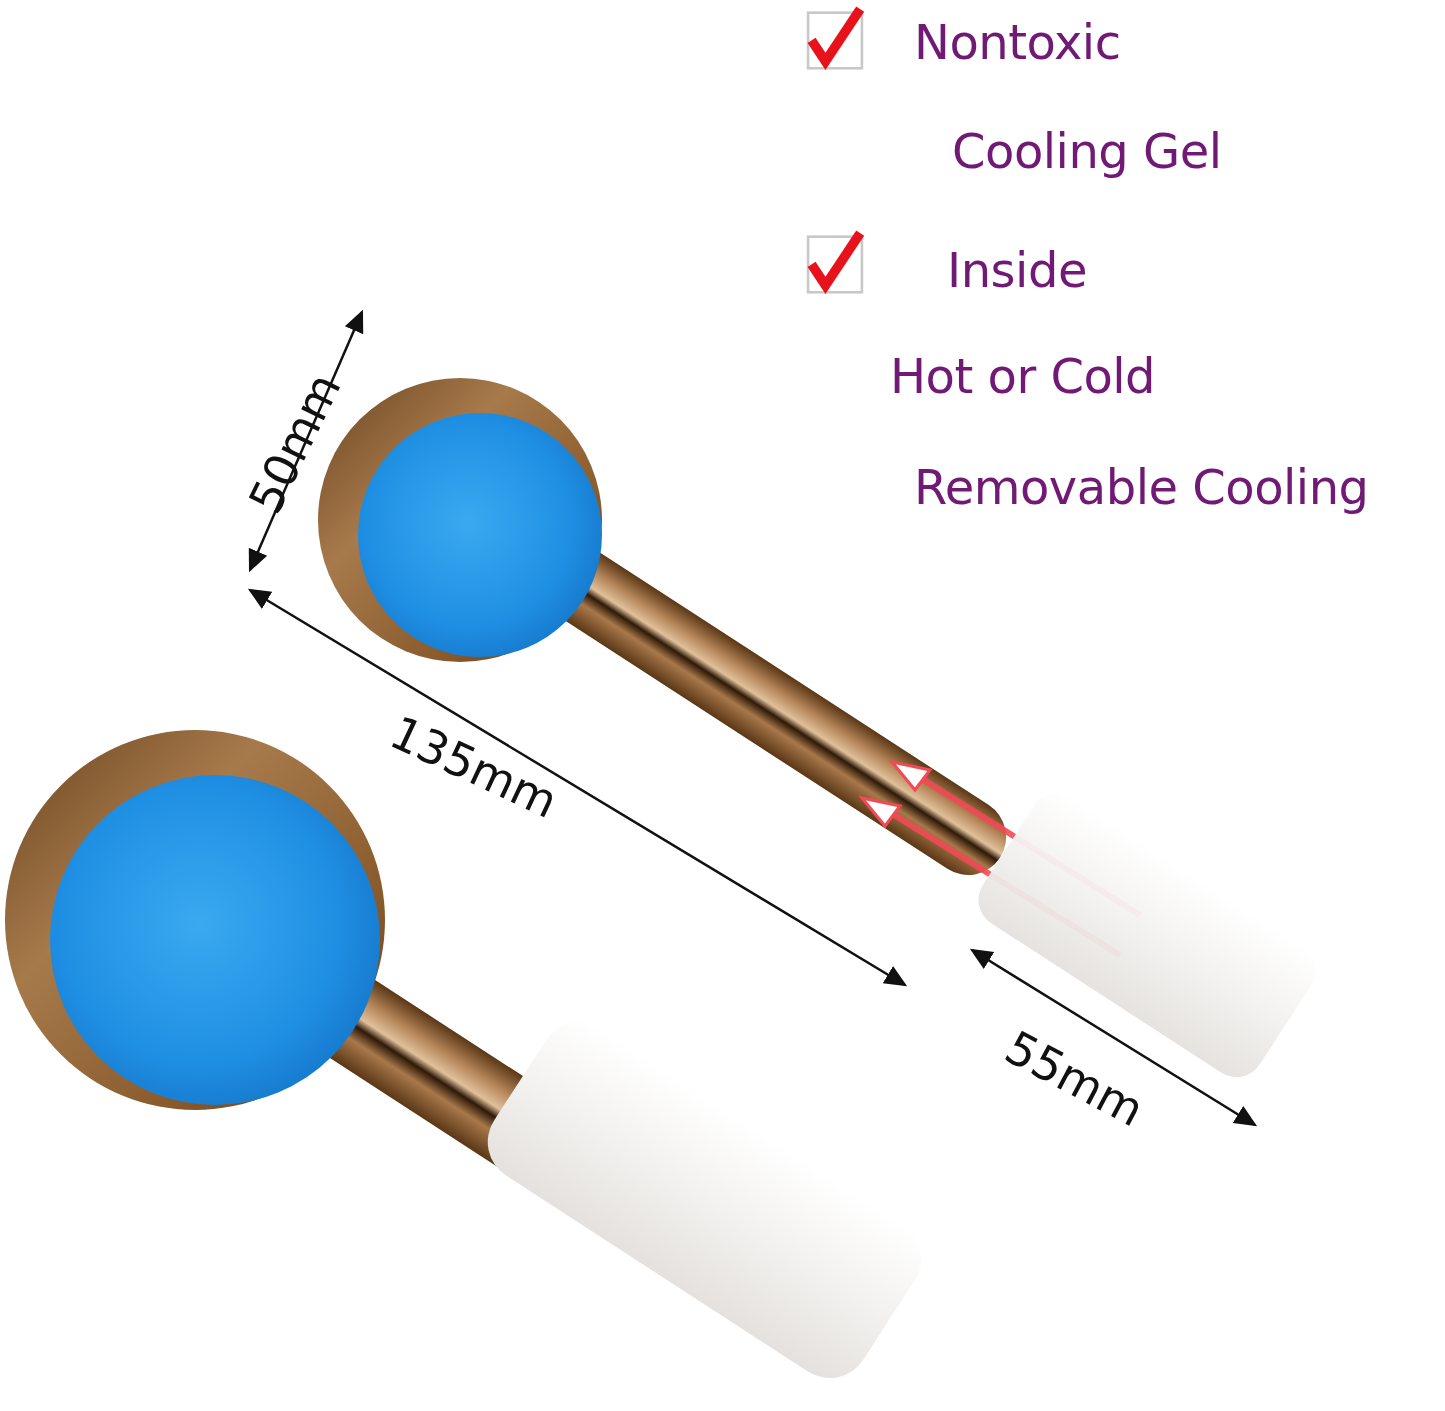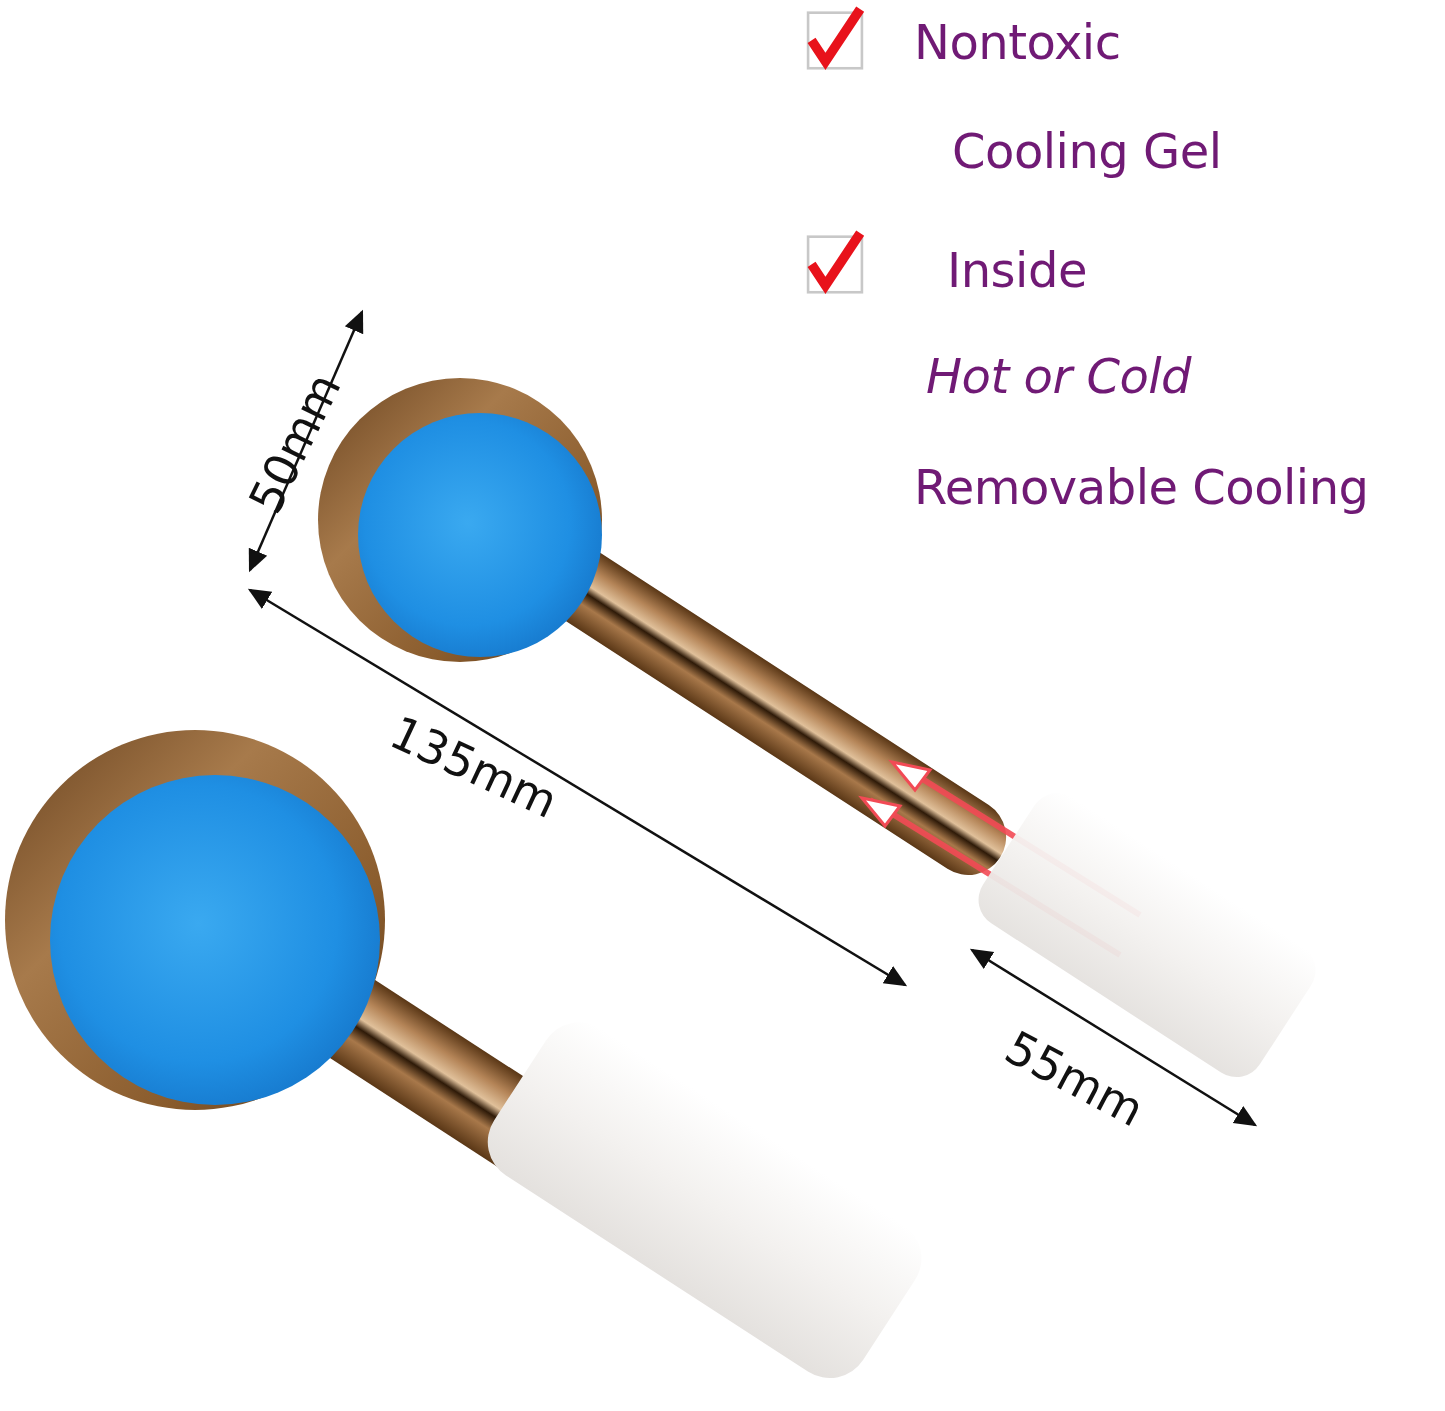--- a/index.html
+++ b/index.html
@@ -94,16 +94,16 @@
       <path d="M6,42 L22,66 L62,6" fill="none" stroke="#e8121b" stroke-width="11" stroke-linejoin="miter"></path>
     </svg>
     <div class="feature-text" style="left:914px;top:18px;">Nontoxic</div>
     <div class="feature-text" style="left:952px;top:127px;text-align:right;">Cooling Gel</div>
 
     <svg class="checkbox" style="left:802px;top:228px;" viewBox="0 0 66 76" width="66" height="76">
       <rect x="2" y="10" width="62" height="64" fill="#fff" stroke="#c8c8c8" stroke-width="3"></rect>
       <path d="M6,42 L22,66 L62,6" fill="none" stroke="#e8121b" stroke-width="11" stroke-linejoin="miter"></path>
     </svg>
     <div class="feature-text" style="left:914px;top:246px;margin-left:33px;">Inside</div>
-    <div class="feature-text" style="left:926px;top:352px;font-style:italic;">Hot or Cold</div>
+    <div class="feature-text" style="left:890px;top:352px;">Hot or Cold</div>
     <div class="feature-text" style="left:914px;top:463px;">Removable Cooling</div>
   </div>
 </div>
 
 </body></html>

